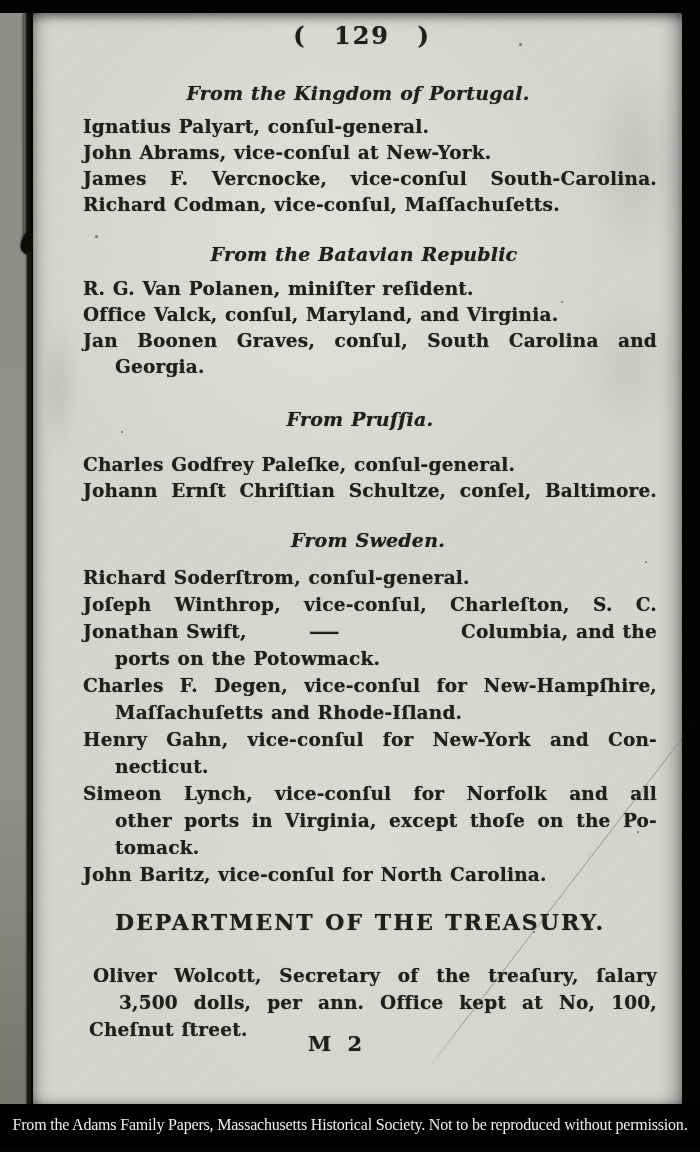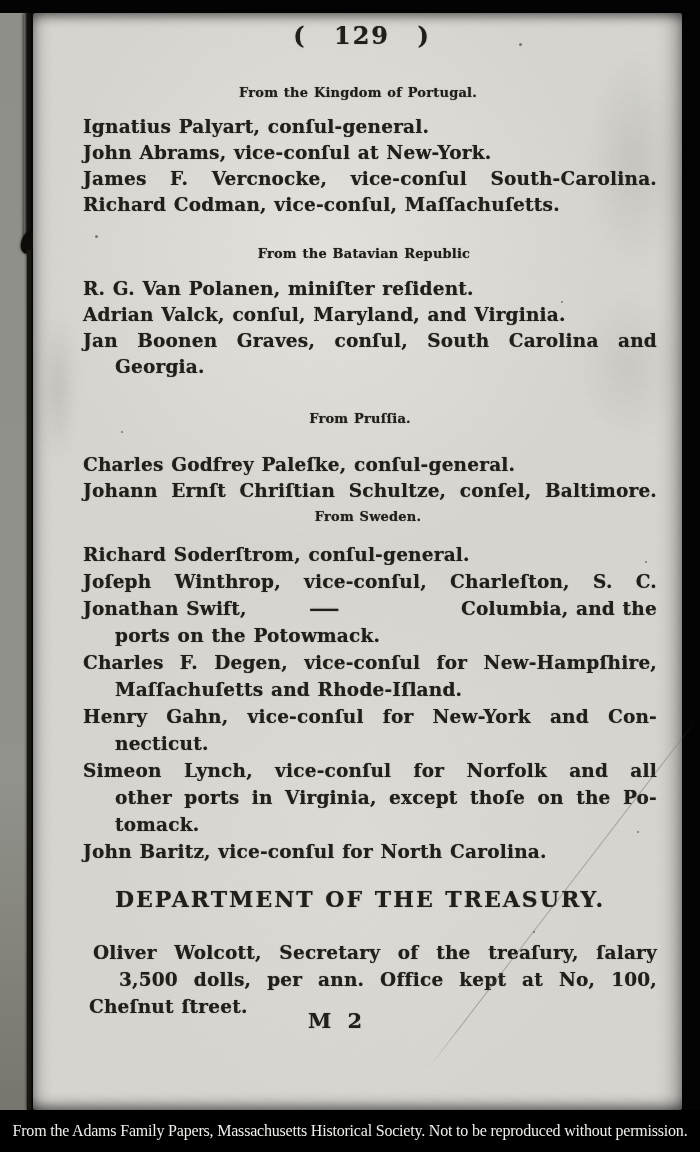--- a/index.html
+++ b/index.html
@@ -46,21 +46,21 @@
     border-radius:3px;
   }
   .textcol {
     position:absolute; left:50px; top:0; width:574px;
     color:#201f1b; font-size:18.5px; font-weight:bold;
     letter-spacing:.2px; word-spacing:1px; line-height:26px;
     text-shadow:0 0 .9px rgba(32,31,27,.65);
   }
   .pageno { margin-top:10px; text-align:center; transform:translateX(-8px);
             font-size:24px; letter-spacing:2px; word-spacing:17px; }
-  .heading { text-align:center; font-size:13px; line-height:26px; }
+  .heading { text-align:center; font-style:italic; font-size:19px; line-height:26px; }
   .treasury { font-style:normal; font-size:22px; letter-spacing:2px; line-height:30px; }
   .line { text-align:left; }
   .j { text-align:justify; text-align-last:justify; }
   .ind { padding-left:32px; }
   .swift { display:flex; justify-content:space-between; }
   .dash { display:inline-block; transform:scaleX(1.7); position:relative; left:-30px; }
   .sweden .line { line-height:27px; }
   .treasury-block .line { line-height:27px; }
   .sig { text-align:center; font-size:21px; letter-spacing:4px; line-height:32px;
          transform:translateX(-33px); margin-top:-15px; }
@@ -73,21 +73,21 @@
   .smudge.s3 { left:8px;  top:300px; width:34px; height:150px;
     background:radial-gradient(closest-side, rgba(90,88,80,.18), rgba(90,88,80,0)); }
   .scratch {
     position:absolute; left:428px; top:1068px; width:441px; height:1px;
     background:linear-gradient(90deg, rgba(92,90,82,0), rgba(92,90,82,.42) 12% 88%, rgba(92,90,82,0));
     transform:rotate(-52.45deg); transform-origin:0 0;
   }
   .speck { position:absolute; border-radius:50%; background:rgba(40,39,34,.55); }
   
   .footer {
-    position:absolute; left:0; bottom:0; width:700px; height:42px; background:#000;
+    position:absolute; left:0; bottom:6px; width:700px; height:42px; background:#000;
     display:flex; align-items:center; justify-content:center;
   }
   .footer-text {
     font-family:"Liberation Serif","DejaVu Serif",serif;
     font-size:16px; color:#efefec; letter-spacing:-.2px; white-space:nowrap;
   }
 </style>
 </head>
 <body>
 
@@ -123,36 +123,36 @@
           <div class="line">John Abrams, vice-conſul at New-York.</div>
           <div class="line j">James F. Vercnocke, vice-conſul South-Carolina.</div>
           <div class="line">Richard Codman, vice-conſul, Maſſachuſetts.</div>
         </div>
       </section>
 
       <section>
         <div class="heading" style="margin-top:23px; transform:translateX(-6px)">From the Batavian Republic</div>
         <div style="margin-top:9px">
           <div class="line">R. G. Van Polanen, miniſter reſident.</div>
-          <div class="line">Adrian Valck, conſul, Maryland, and Virginia.</div>
+          <div class="line">Office Valck, conſul, Maryland, and Virginia.</div>
           <div class="line j">Jan Boonen Graves, conſul, South Carolina and</div>
           <div class="line ind">Georgia.</div>
         </div>
       </section>
 
       <section>
         <div class="heading" style="margin-top:26px; transform:translateX(-10px)">From Pruſſia.</div>
         <div style="margin-top:20px">
           <div class="line">Charles Godfrey Paleſke, conſul-general.</div>
           <div class="line j">Johann Ernſt Chriſtian Schultze, conſel, Baltimore.</div>
         </div>
       </section>
 
       <section class="sweden">
-        <div class="heading" style="transform:translateX(-2px)">From Sweden.</div>
+        <div class="heading" style="margin-top:23px; transform:translateX(-2px)">From Sweden.</div>
         <div style="margin-top:11px">
           <div class="line">Richard Soderſtrom, conſul-general.</div>
           <div class="line j">Joſeph Winthrop, vice-conſul, Charleſton, S. C.</div>
           <div class="line swift">
             <span>Jonathan Swift,</span>
             <span class="dash">—</span>
             <span>Columbia, and the</span>
           </div>
           <div class="line ind">ports on the Potowmack.</div>
           <div class="line j">Charles F. Degen, vice-conſul for New-Hampſhire,</div>

